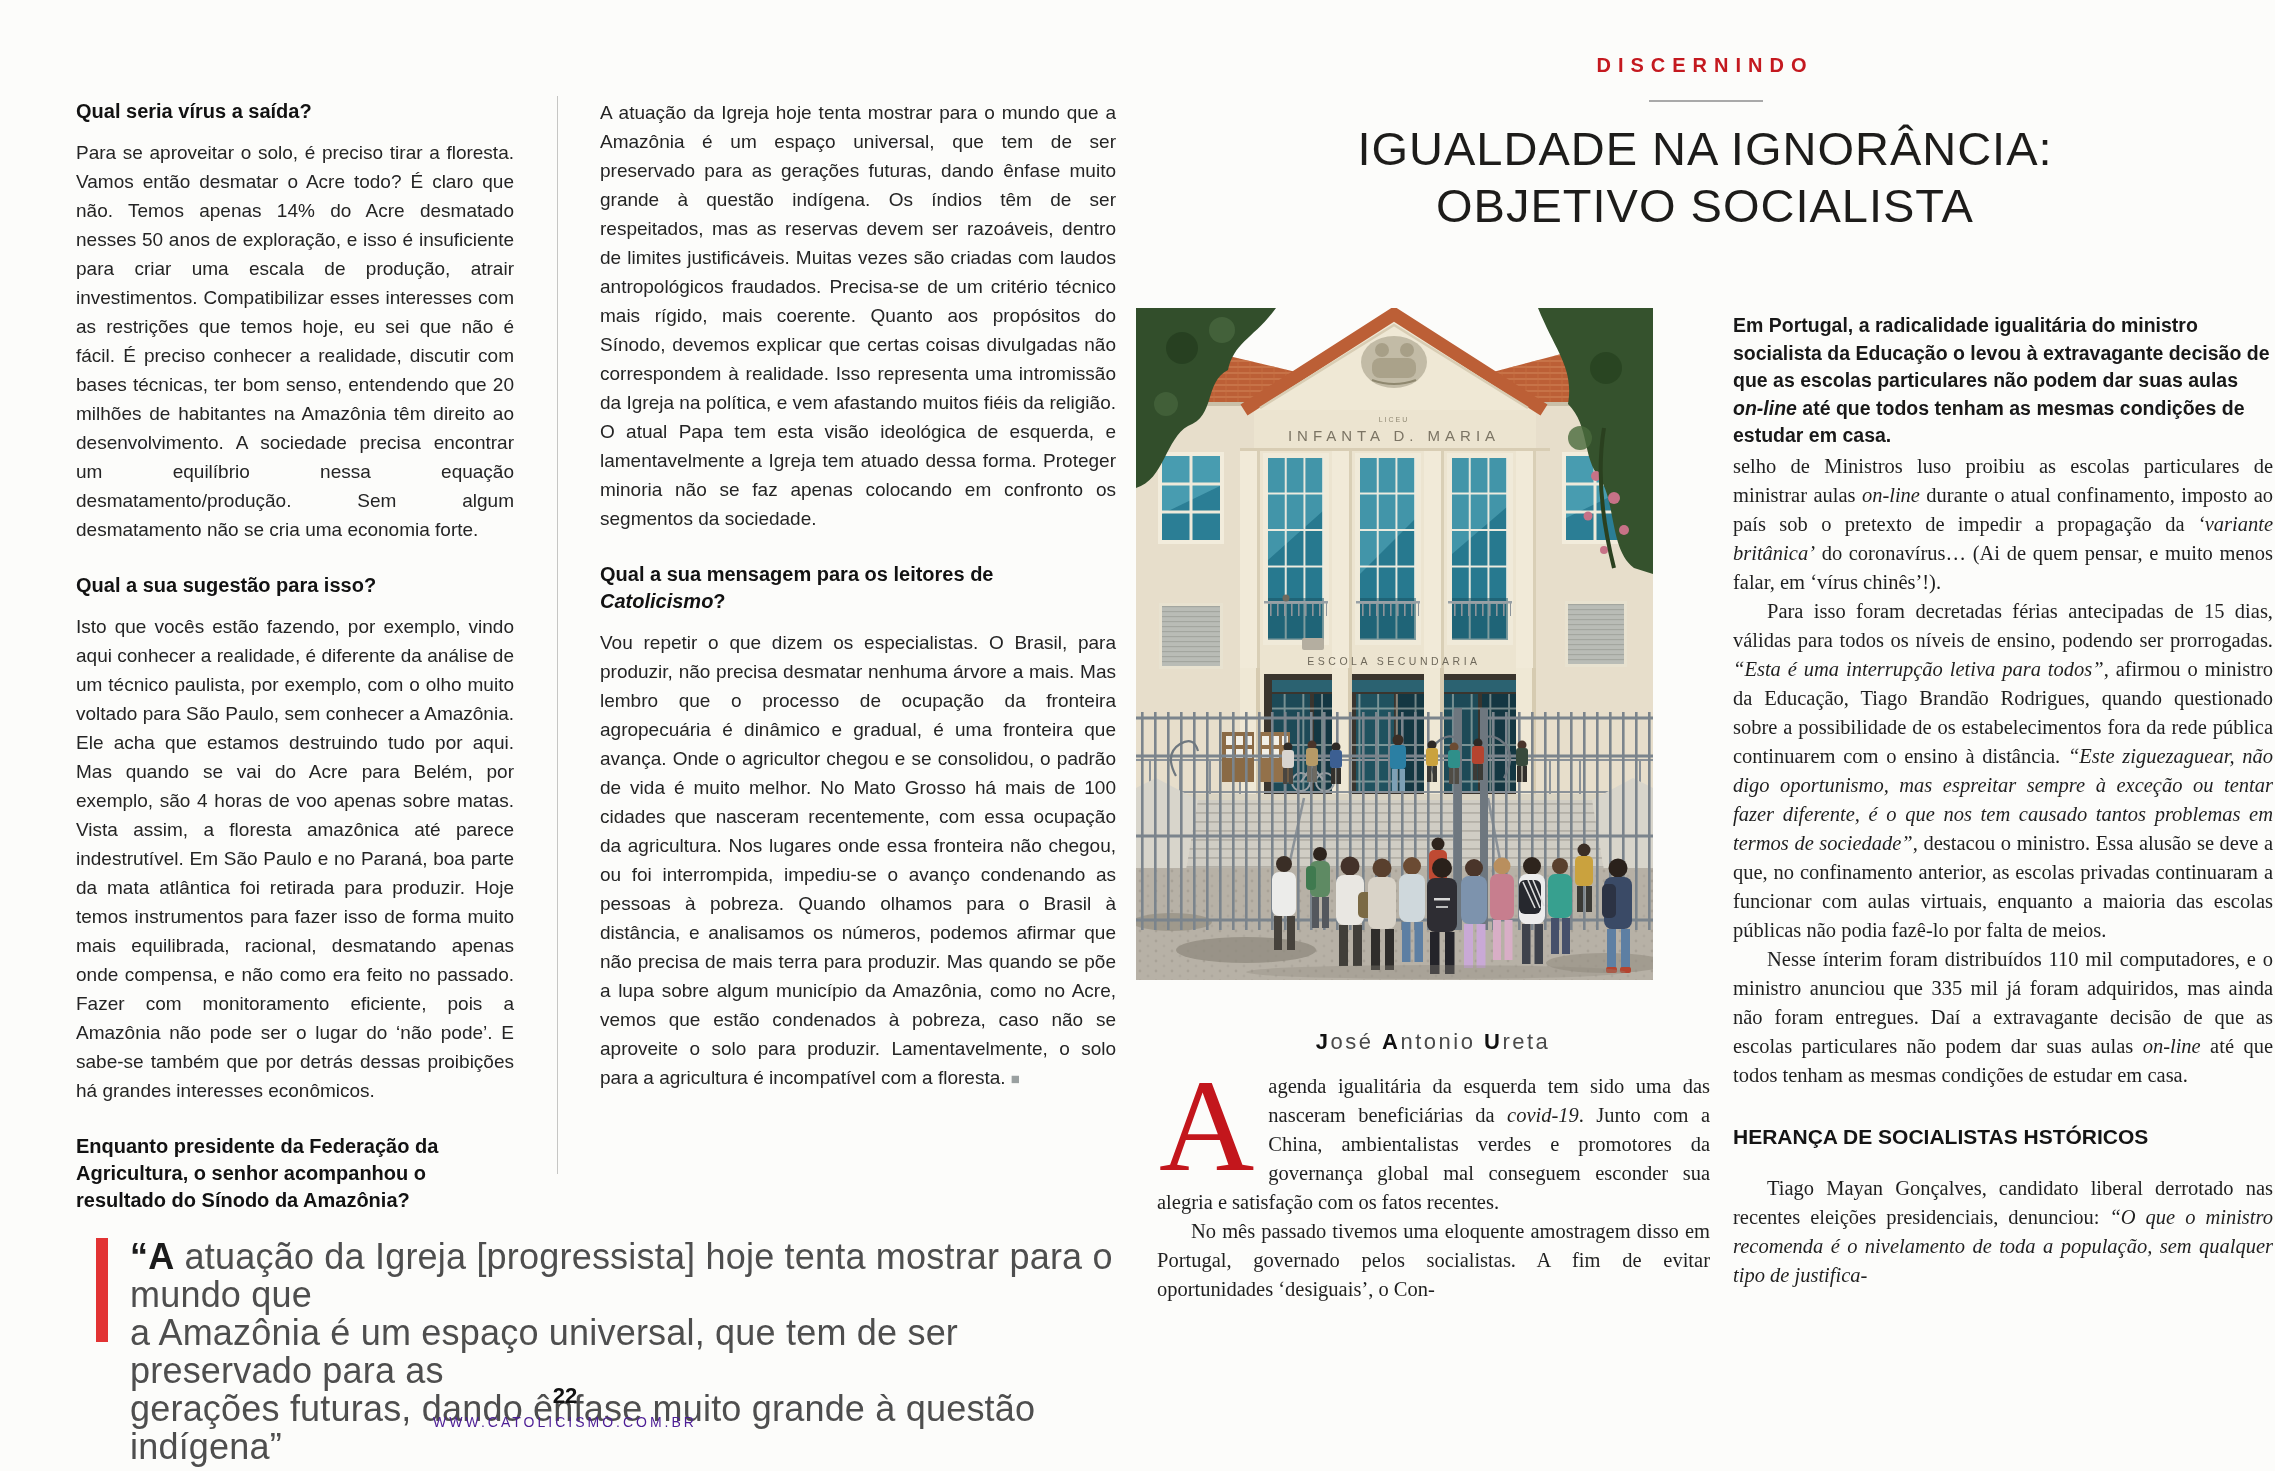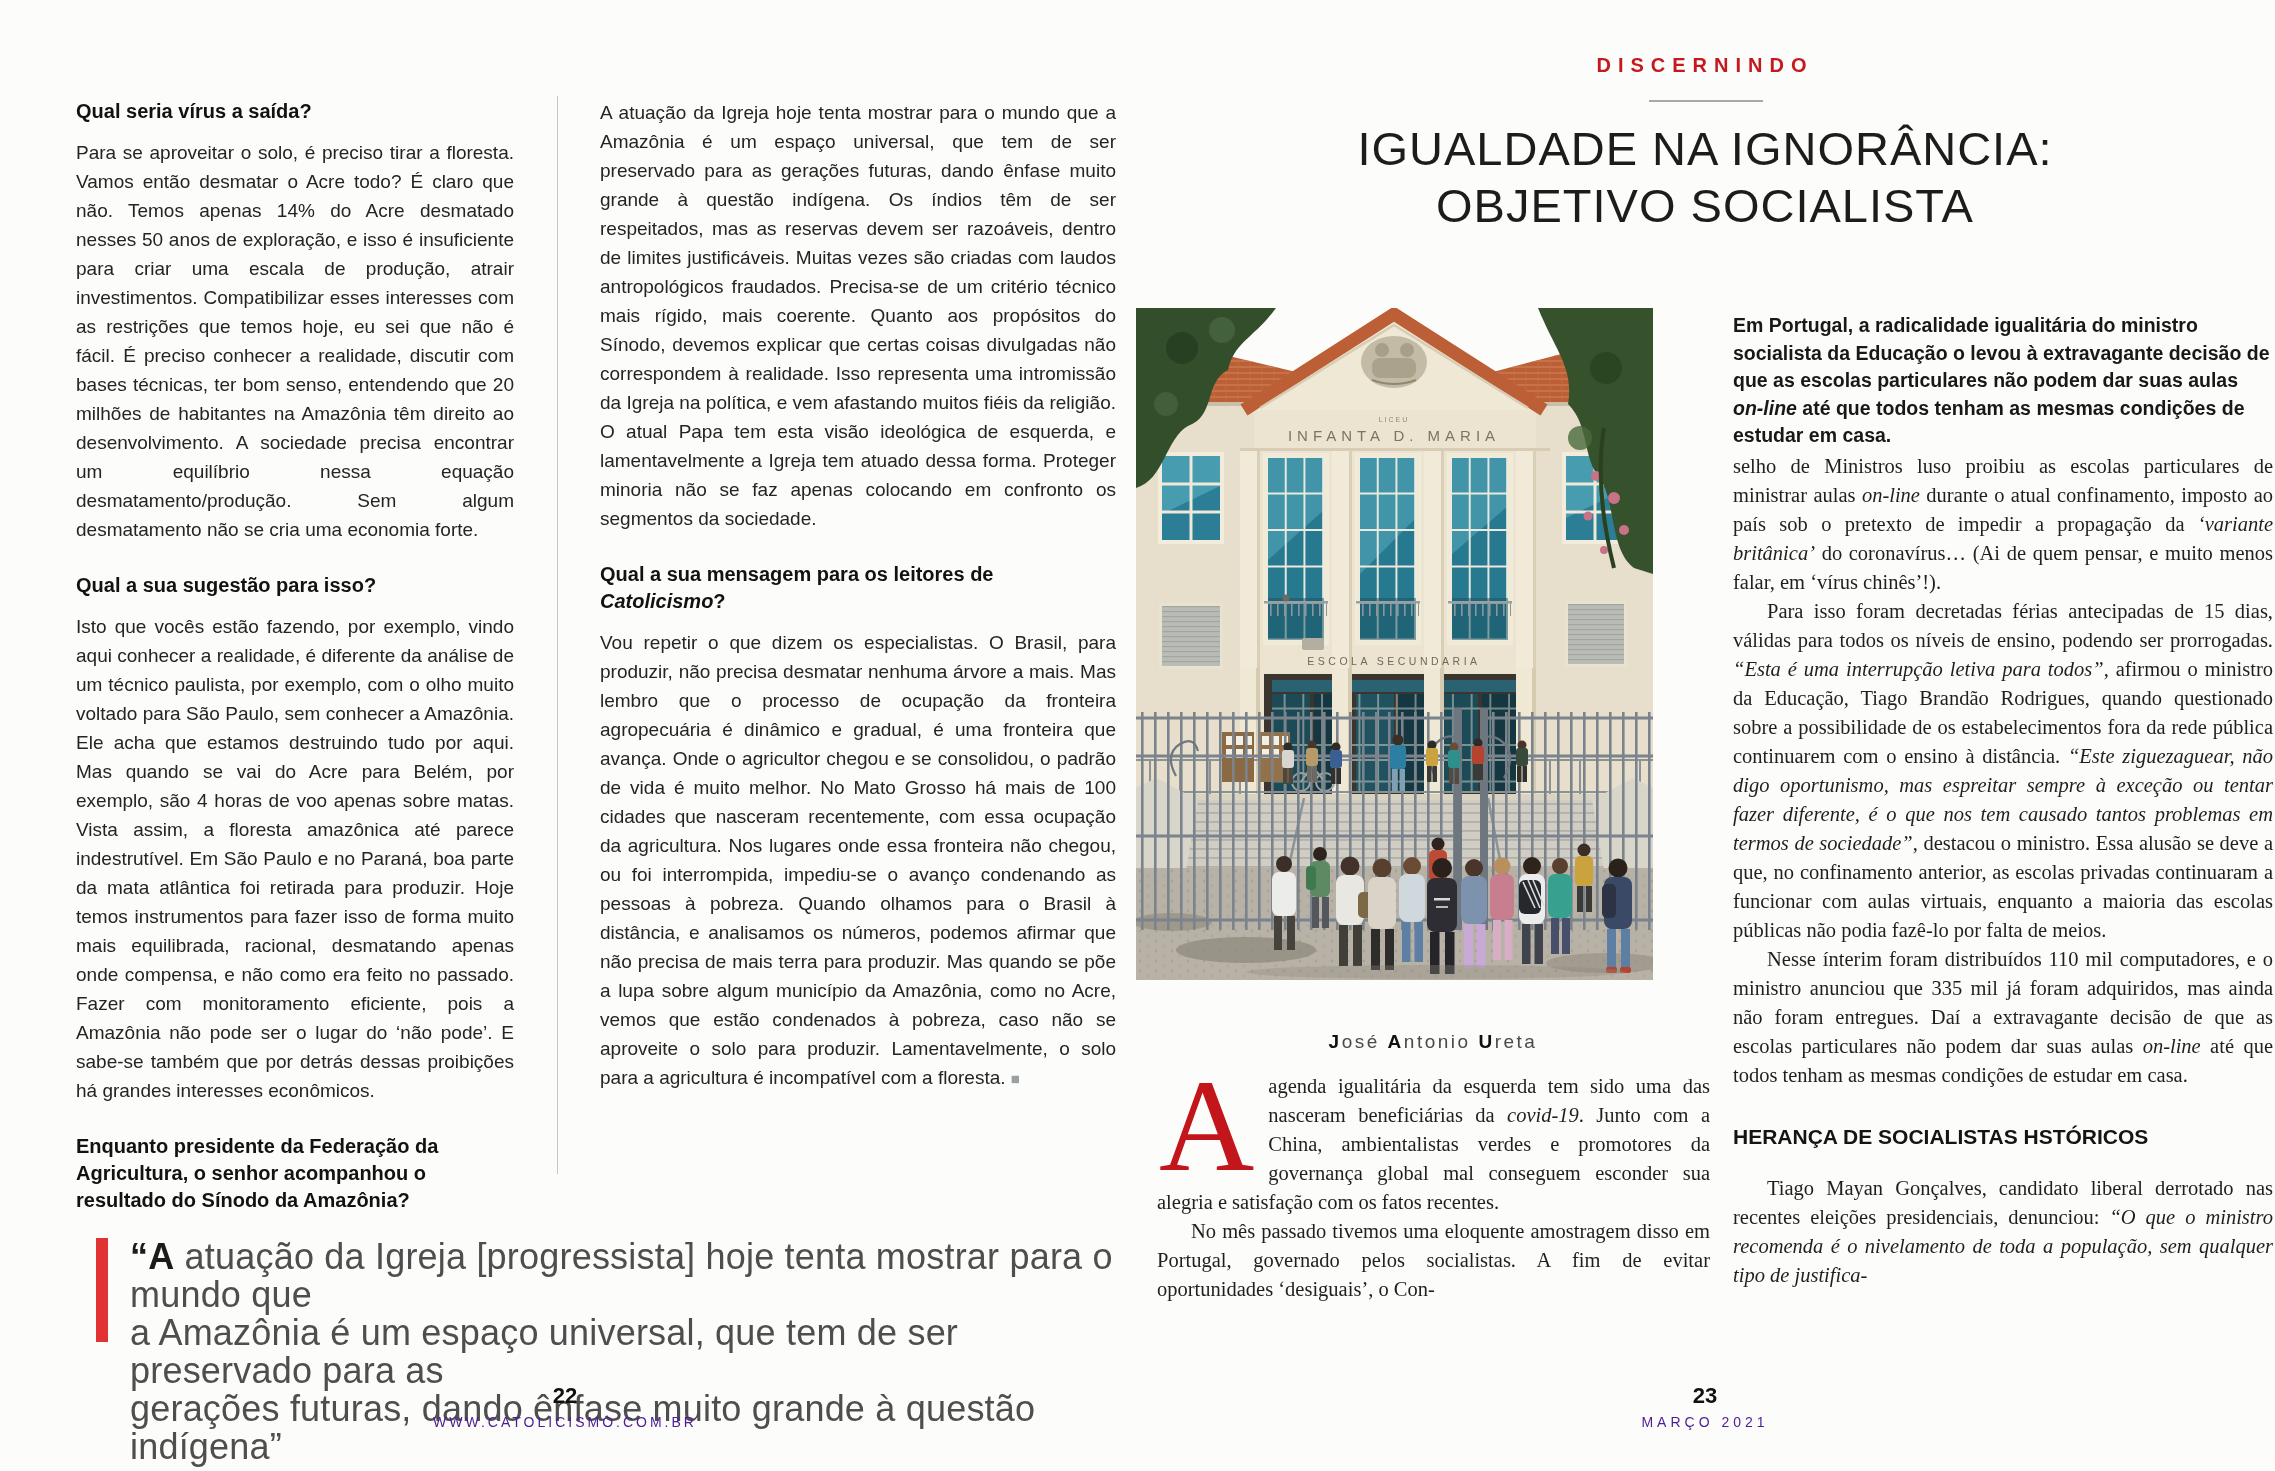--- a/index.html
+++ b/index.html
@@ -32,21 +32,21 @@
           letter-spacing:7px;}
   #kicker-rule{left:1649px;top:100px;width:114px;height:2px;background:#a9a9a9;}
   #title{left:1140px;top:120px;width:1130px;text-align:center;font-size:47px;line-height:57px;
          color:#1d1c1a;letter-spacing:1px;font-weight:400;}
   #photo{left:1136px;top:308px;width:517px;height:672px;}
   #photo svg{display:block;}
   #photo text{font-family:"Liberation Sans", sans-serif;}
 
   #intro{left:1733px;top:312px;width:537px;font-weight:bold;font-size:19.5px;line-height:27.5px;
          color:#181818;text-align:left;}
-  #byline{left:1157px;top:1030px;width:552px;text-align:center;font-size:19px;line-height:24px;
+  #byline{left:1157px;top:1030px;width:552px;text-align:center;font-size:22px;line-height:24px;
           letter-spacing:2.5px;color:#4a4a4a;}
   #byline .run-b{color:#111;}
 
   .serif{font-family:"Liberation Serif", serif;}
   .sp{font-size:20.5px;line-height:29px;text-align:justify;margin:0;color:#1f1f1f;}
   .sp.ind{text-indent:34px;}
   #rp-col1{left:1157px;top:1072px;width:553px;}
   #rp-col2{left:1733px;top:452px;width:540px;}
   .dropcap{float:left;font-family:"Liberation Serif", serif;font-size:132px;line-height:88px;
            margin:10px 14px 0 2px;font-weight:400;}
@@ -503,18 +503,14 @@
   </div>
 
   <div class="abs serif" id="rp-col2">
     <p class="sp"><span>selho de Ministros luso proibiu as escolas particulares de ministrar aulas </span><span class="run-i">on-line</span><span> durante o atual confinamento, imposto ao país sob o pretexto de impedir a propagação da </span><span class="run-i">‘variante britânica’</span><span> do coronavírus… (Ai de quem pensar, e muito menos falar, em ‘vírus chinês’!).</span></p>
     <p class="sp ind"><span>Para isso foram decretadas férias antecipadas de 15 dias, válidas para todos os níveis de ensino, podendo ser prorrogadas. </span><span class="run-i">“Esta é uma interrupção letiva para todos”</span><span>, afirmou o ministro da Educação, Tiago Brandão Rodrigues, quando questionado sobre a possibilidade de os estabelecimentos fora da rede pública continuarem com o ensino à distância. </span><span class="run-i">“Este ziguezaguear, não digo oportunismo, mas espreitar sempre à exceção ou tentar fazer diferente, é o que nos tem causado tantos problemas em termos de sociedade”</span><span>, destacou o ministro. Essa alusão se deve a que, no confinamento anterior, as escolas privadas continuaram a funcionar com aulas virtuais, enquanto a maioria das escolas públicas não podia fazê-lo por falta de meios.</span></p>
     <p class="sp ind"><span>Nesse ínterim foram distribuídos 110 mil computadores, e o ministro anunciou que 335 mil já foram adquiridos, mas ainda não foram entregues. Daí a extravagante decisão de que as escolas particulares não podem dar suas aulas </span><span class="run-i">on-line</span><span> até que todos tenham as mesmas condições de estudar em casa.</span></p>
     <h3 id="rp-heading">HERANÇA DE SOCIALISTAS HSTÓRICOS</h3>
     <p class="sp ind"><span>Tiago Mayan Gonçalves, candidato liberal derrotado nas recentes eleições presidenciais, denunciou: </span><span class="run-i">“O que o ministro recomenda é o nivelamento de toda a população, sem qualquer tipo de justifica-</span></p>
   </div>
 
-  <div class="abs footer" style="left:1140px;top:1384px;">
-    <div class="pg-num">23</div>
-    <div class="pg-sub" style="letter-spacing:4px;">MARÇO  2021</div>
-  </div>
 
 </div>
 
 </body></html>

